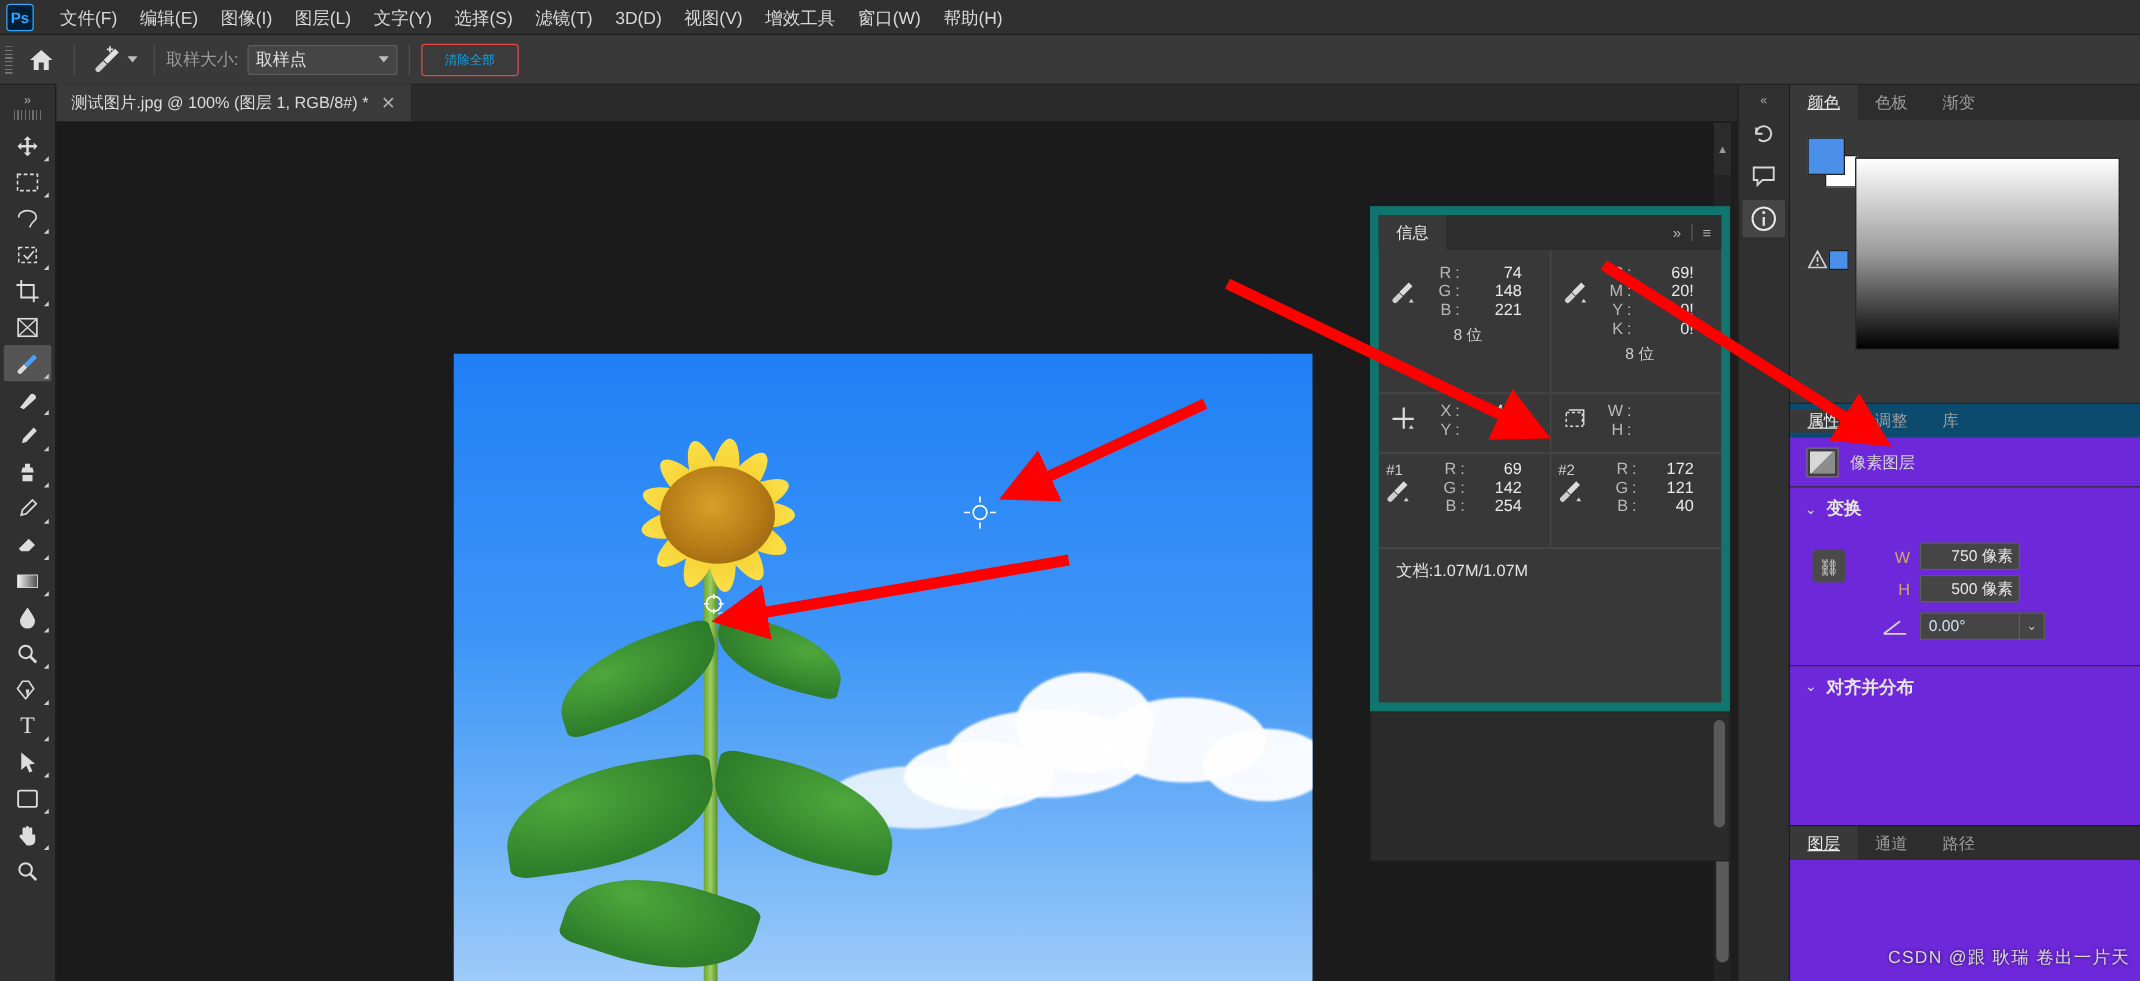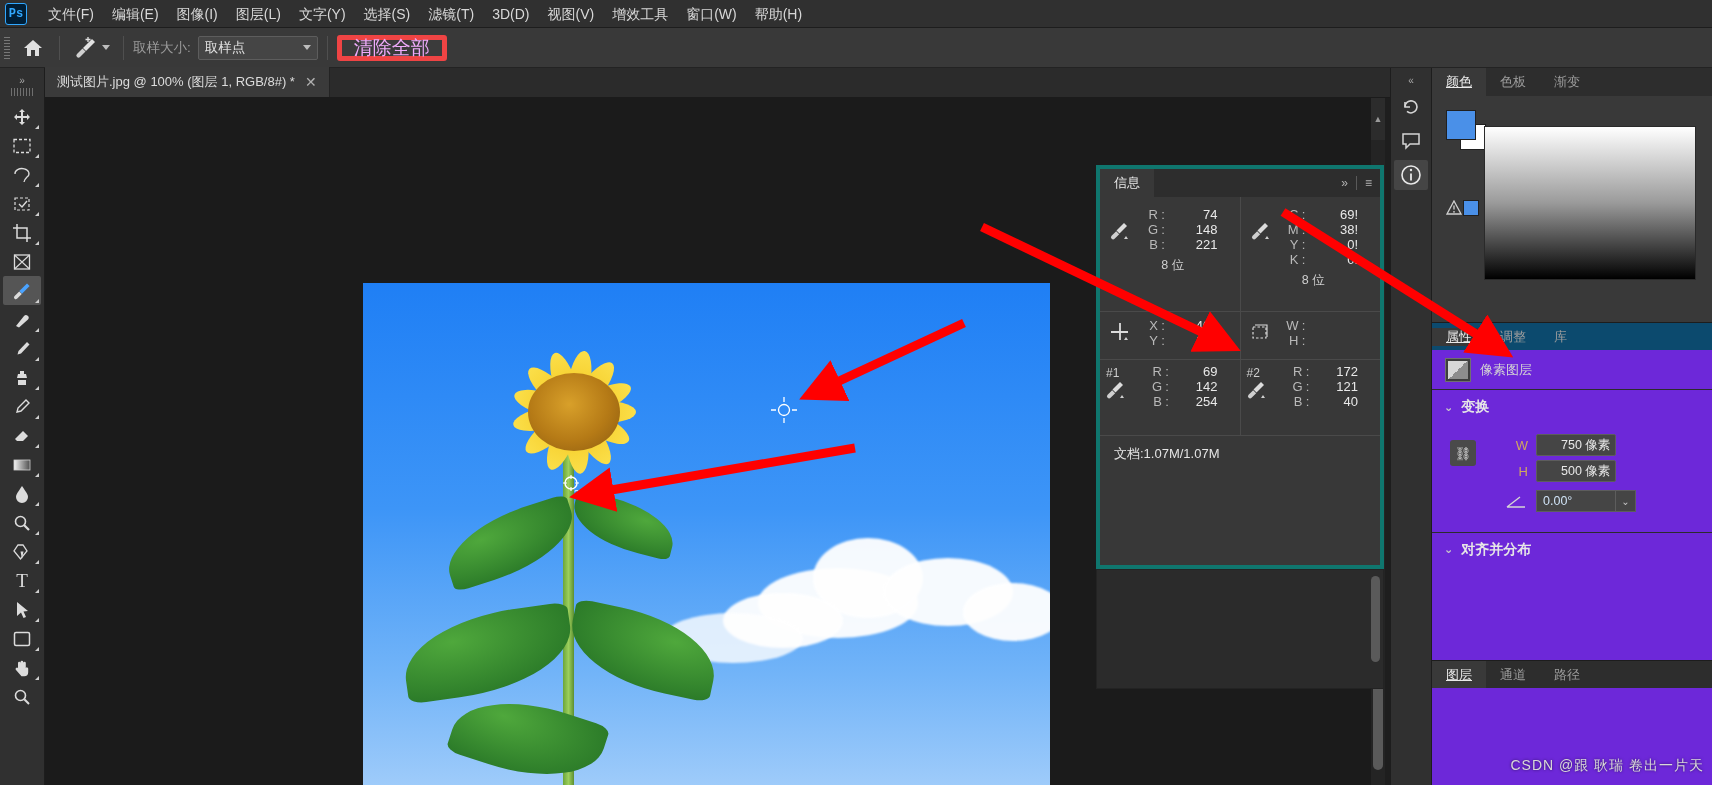--- a/index.html
+++ b/index.html
@@ -12,21 +12,21 @@
   
   #menubar{
     position:absolute; left:0; top:0; width:1712px; height:28px;
     background:#303030; display:flex; align-items:center;
     border-bottom:1px solid #1d1d1d;
   }
   #ps-logo{
     width:22px;height:22px;margin-left:5px;margin-right:12px;
     background:#001e36; border:1px solid #31a8ff; border-radius:3px;
     color:#31a8ff; font-size:12px; font-weight:bold;
-    display:flex;align-items:center;justify-content:center;font-family:Liberation Mono, monospace;
+    display:flex;align-items:center;justify-content:center;
   }
   .menu-item{
     padding:0 9px; height:28px; line-height:28px; font-size:14px; color:#d8d8d8;
     white-space:nowrap;
   }
   
   #optionsbar{
     position:absolute; left:0; top:28px; width:1712px; height:40px;
     background:#393939; display:flex; align-items:center;
     border-bottom:1px solid #232323;
@@ -43,23 +43,23 @@
     display:flex;align-items:center;gap:3px;padding:0 4px;height:30px;
   }
   .caret{ width:0;height:0;border-left:4px solid transparent;border-right:4px solid transparent;border-top:5px solid #bdbdbd; }
   .ob-label{ color:#9a9a9a; font-size:13.5px; margin-right:7px; }
   #sample-select{
     width:120px;height:24px;background:#454545;border:1px solid #5d5d5d;border-radius:2px;
     display:flex;align-items:center;justify-content:space-between;padding:0 6px;
     color:#e0e0e0;font-size:13.5px;
   }
   #clear-all{
-    height:26px;min-width:78px;padding:0 12px;background:#3b3b3b;border:5px solid #ef4444;
+    height:26px;min-width:78px;padding:0 12px;background:#3b3b3b;border:1px solid #ef4444;
     border-radius:3px;display:flex;align-items:center;justify-content:center;
-    color:#f0abfc;font-size:19px;
+    color:#0ea5e9;font-size:10px;
   }
   
   #tabbar{
     position:absolute; left:0; top:68px; width:1712px; height:30px; background:#2b2b2b;
     display:flex; align-items:flex-end; border-bottom:1px solid #1b1b1b;
   }
   #doc-tab{
     height:30px; background:#3a3a3a; display:flex;align-items:center;gap:10px;
     padding:0 12px; font-size:13px; color:#dcdcdc; border-right:1px solid #232323;
   }
@@ -115,21 +115,21 @@
     transform-origin:0% 50%;
   }
   #sampler-cursor{
     position:absolute; left:408px; top:114px; width:26px;height:26px;
   }
   #marker-1{ position:absolute; left:200px; top:192px; width:22px;height:22px; }
   .arrow-svg{ position:absolute; left:0; top:0; width:1712px;height:785px; pointer-events:none; z-index:30; }
   
   #info-panel{
     position:absolute; left:1096px; top:165px; width:288px; height:404px;
-    background:#383838; border:4px solid #0f766e; z-index:20;
+    background:#383838; border:7px solid #0f766e; z-index:20;
     display:flex; flex-direction:column;
   }
   #info-tabbar{ height:28px; background:#2d2d2d; display:flex;align-items:stretch; }
   #info-tab{
     padding:0 14px; display:flex;align-items:center; background:#383838;
     color:#e8e8e8; font-size:13px;
   }
   #info-tab-spacer{ flex:1; }
   #info-tab-icons{ display:flex;align-items:center;gap:8px;padding-right:8px;color:#b4b4b4;font-size:12px; }
   #readout-grid{ display:flex; height:114px; }
@@ -510,21 +510,21 @@
       </svg>
       <div class="ro-rows">
         <div class="ro-row">
             <span class="ro-lbl">C</span>
             <span class="ro-col">:</span>
             <span class="ro-val">69!</span>
           </div>
         <div class="ro-row">
             <span class="ro-lbl">M</span>
             <span class="ro-col">:</span>
-            <span class="ro-val">38!</span>
+            <span class="ro-val">20!</span>
           </div>
         <div class="ro-row">
             <span class="ro-lbl">Y</span>
             <span class="ro-col">:</span>
             <span class="ro-val">0!</span>
           </div>
         <div class="ro-row">
             <span class="ro-lbl">K</span>
             <span class="ro-col">:</span>
             <span class="ro-val">0!</span>

